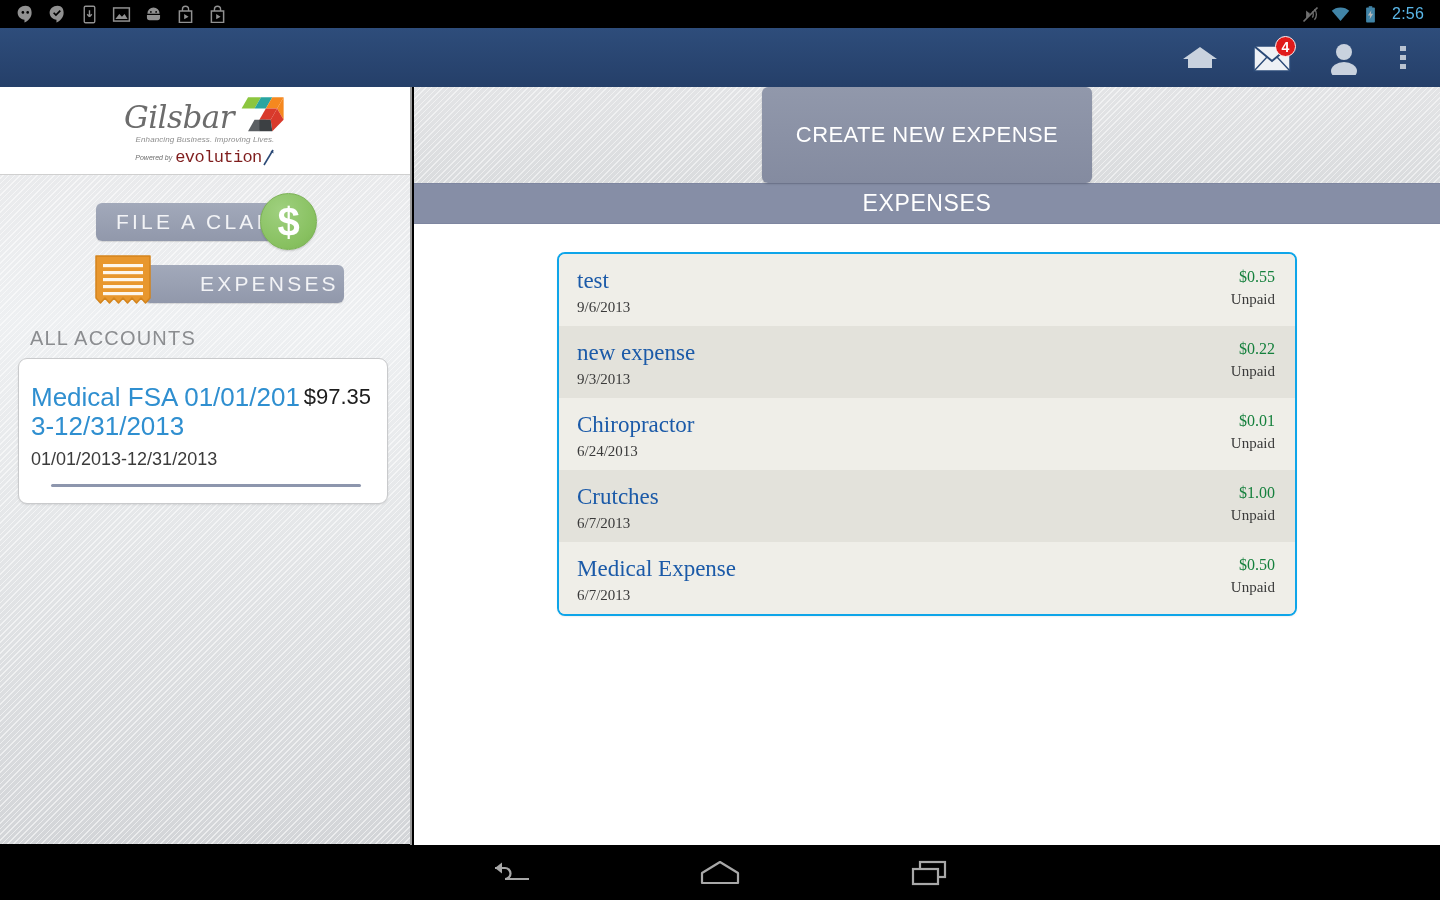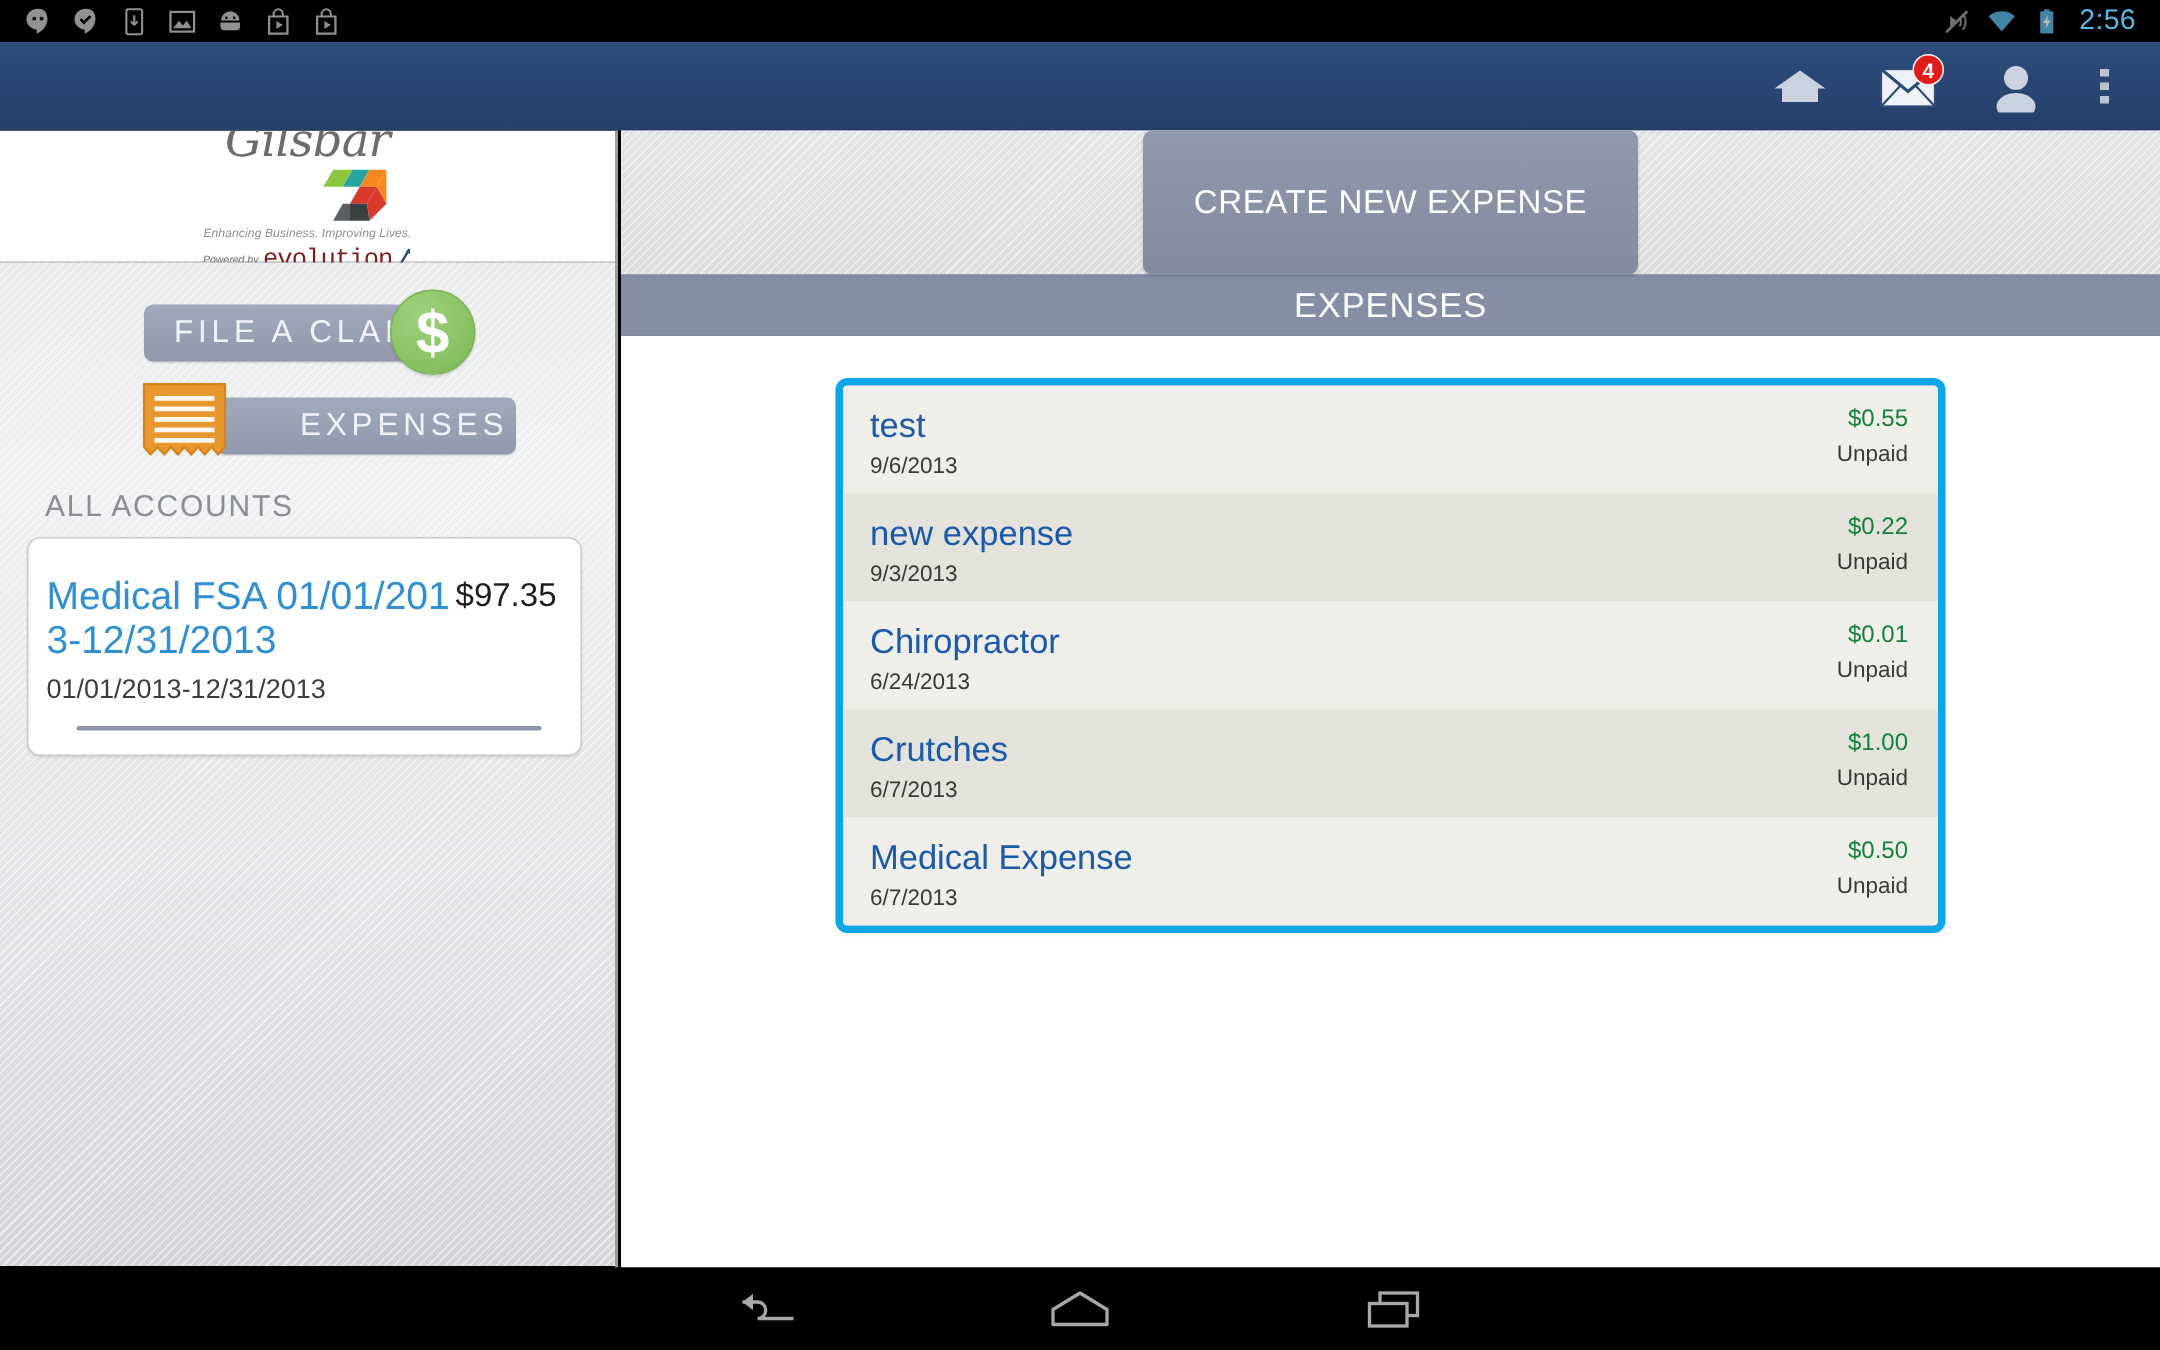--- a/index.html
+++ b/index.html
@@ -14,21 +14,21 @@
   
   .statusbar {
     position: absolute; top: 0; left: 0; width: 1440px; height: 28px;
     background: #000; display: flex; align-items: center;
     padding: 0 8px;
   }
   .sb-left { display: flex; align-items: center; gap: 11px; flex: 1; padding-left: 7px; }
   .sb-right { display: flex; align-items: center; gap: 9px; padding-right: 8px; }
   .sb-ico { width: 21px; height: 21px; opacity: .72; display: block; }
   .sb-clock {
-    color: #5ab7e8; font-size: 19px; letter-spacing: .2px;
+    color: #5ab7e8; font-size: 16px; letter-spacing: .2px;
     font-family: "Liberation Sans", sans-serif; margin-left: 2px;
   }
 
   
   .actionbar {
     position: absolute; top: 28px; left: 0; width: 1440px; height: 59px;
     background: #2b4a77;
     background: linear-gradient(#2e4d7b, #253f69);
     display: flex; align-items: center; justify-content: flex-end;
     padding-right: 14px; gap: 0px;
@@ -49,21 +49,21 @@
   .sidebar {
     position: absolute; top: 87px; left: 0; width: 412px; height: 758px;
     border-right: 2px solid #9b9b9b;
     overflow: hidden;
   }
   .logo-box {
     height: 88px; width: 100%; background: #fff;
     display: flex; flex-direction: column; align-items: center;
     justify-content: center; border-bottom: 1px solid #d0d0d0;
   }
-  .logo-row { display: flex; align-items: flex-end; flex-direction: column; }
+  .logo-row { display: flex; align-items: flex-end; }
   .logo-word {
     font-family: "DejaVu Serif", serif; font-style: italic;
     font-size: 31px; color: #6c6c6c; letter-spacing: -0.5px;
     line-height: 1;
   }
   .logo-mark { width: 50px; height: 42px; margin-left: 2px; margin-bottom: -3px; }
   .logo-tag {
     font-size: 8px; color: #8d8d8d; font-style: italic;
     letter-spacing: .1px; margin-top: 2px;
   }
@@ -154,23 +154,24 @@
     font-family: "Liberation Sans", sans-serif;
   }
   .exp-header {
     height: 41px; width: 100%; background: #868ea6;
     border-top: 1px solid #7e86a0; border-bottom: 1px solid #7e86a0;
     color: #fff; font-size: 23px; letter-spacing: .6px;
     display: flex; align-items: center; justify-content: center;
   }
   .list-wrap { padding: 28px 0 0 0; display: flex; justify-content: center; }
   .exp-card {
-    width: 740px; border: 5px solid #0ea5e9; border-radius: 8px;
+    width: 740px; border: 2px solid #0ea5e9; border-radius: 8px;
     overflow: hidden; background: #efeee8;
     box-shadow: 0 1px 2px rgba(0,0,0,.06);
+    font-family: Liberation Serif, serif;
   }
   .exp-row {
     display: flex; justify-content: space-between; align-items: flex-start;
     padding: 14px 20px 14px 18px; height: 72px; cursor: pointer;
   }
   .exp-row.alt { background: #e3e2db; }
   .exp-row.base { background: #efeee8; }
   .exp-left { display: flex; flex-direction: column; }
   .exp-right { display: flex; flex-direction: column; align-items: flex-end; }
   .exp-title { color: #1b5aa8; font-size: 23px; line-height: 1.12; }

